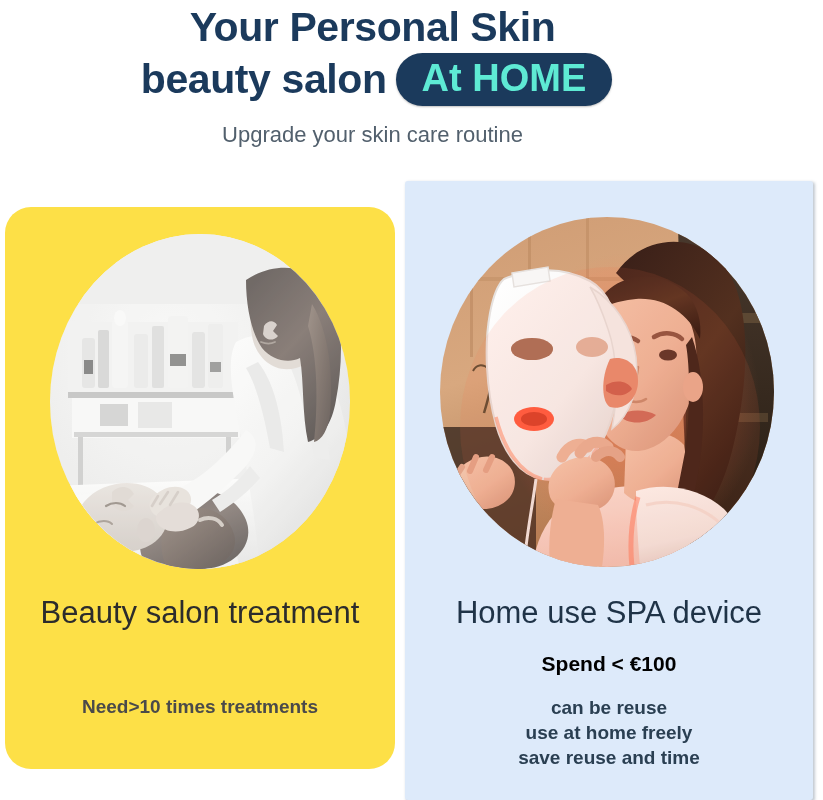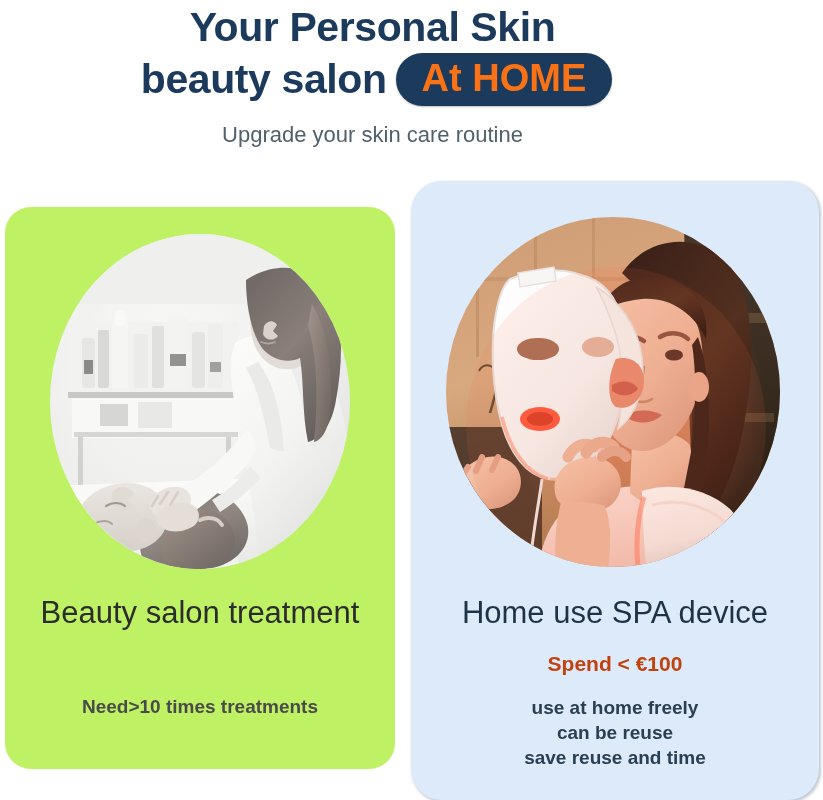--- a/index.html
+++ b/index.html
@@ -35,21 +35,21 @@
     justify-content: center;
     gap: 9px;
     margin-top: 2px;
     padding-left: 8px;
   }
   .badge {
     display: inline-flex;
     align-items: center;
     justify-content: center;
     background: #1b3a5c;
-    color: #f97316;
+    color: #5eead4;
     border-radius: 30px;
     padding: 3px 26px 6px 26px;
     font-size: 38px;
     font-weight: bold;
     line-height: 44px;
     letter-spacing: 0px;
     box-shadow: 0 1px 2px rgba(0,0,0,0.25);
   }
   .subtitle {
     color: #52606d;
@@ -71,32 +71,31 @@
   .panel {
     position: absolute;
     pointer-events: auto;
     box-sizing: border-box;
   }
   .panel-left {
     left: 5px;
     top: 207px;
     width: 390px;
     height: 562px;
-    background: #bef264;
+    background: #fde047;
     border-radius: 26px;
   }
   .panel-right {
     left: 405px;
     top: 181px;
     width: 408px;
     height: 619px;
     background: #ddeafa;
-    border-radius: 31px;
+    border-radius: 3px;
     box-shadow: 1.5px 1.5px 3px rgba(120,135,150,0.45);
-    margin-left: 6px;
   }
 
   .circle-wrap {
     position: absolute;
     overflow: hidden;
     border-radius: 50%;
   }
   .circle-left {
     left: 45px;
     top: 27px;
@@ -134,21 +133,21 @@
     font-size: 21px;
     line-height: 25px;
     font-weight: bold;
   }
   .panel-left .panel-price {
     top: 443px;
     color: #2c2c2c;
   }
   .panel-right .panel-price {
     top: 470px;
-    color: #c2410c;
+    color: #000000;
   }
   .panel-notes {
     position: absolute;
     width: 100%;
     text-align: center;
     font-size: 19px;
     line-height: 25px;
     font-weight: bold;
   }
   .panel-left .panel-notes {
@@ -417,19 +416,19 @@
         <path d="M156 240 C164 232 174 232 180 240" stroke="#e3a98e" stroke-width="10" fill="none" stroke-linecap="round"></path>
         <path d="M116 282 C110 302 108 326 110 350 L162 350 C166 322 164 300 158 288 Z" fill="#edb79c"></path>
 
         <ellipse cx="170" cy="210" rx="150" ry="160" fill="#ff6a46" opacity="0.10"></ellipse>
       </svg>
     </div>
 
     <div class="panel-title">Home use SPA device</div>
     <div class="panel-price">Spend &lt; €100</div>
     <div class="panel-notes">
+      <span class="note-line">can be reuse</span>
       <span class="note-line">use at home freely</span>
-      <span class="note-line">can be reuse</span>
       <span class="note-line">save reuse and time</span>
     </div>
   </div>
 
 </div>
 
 </body></html>

